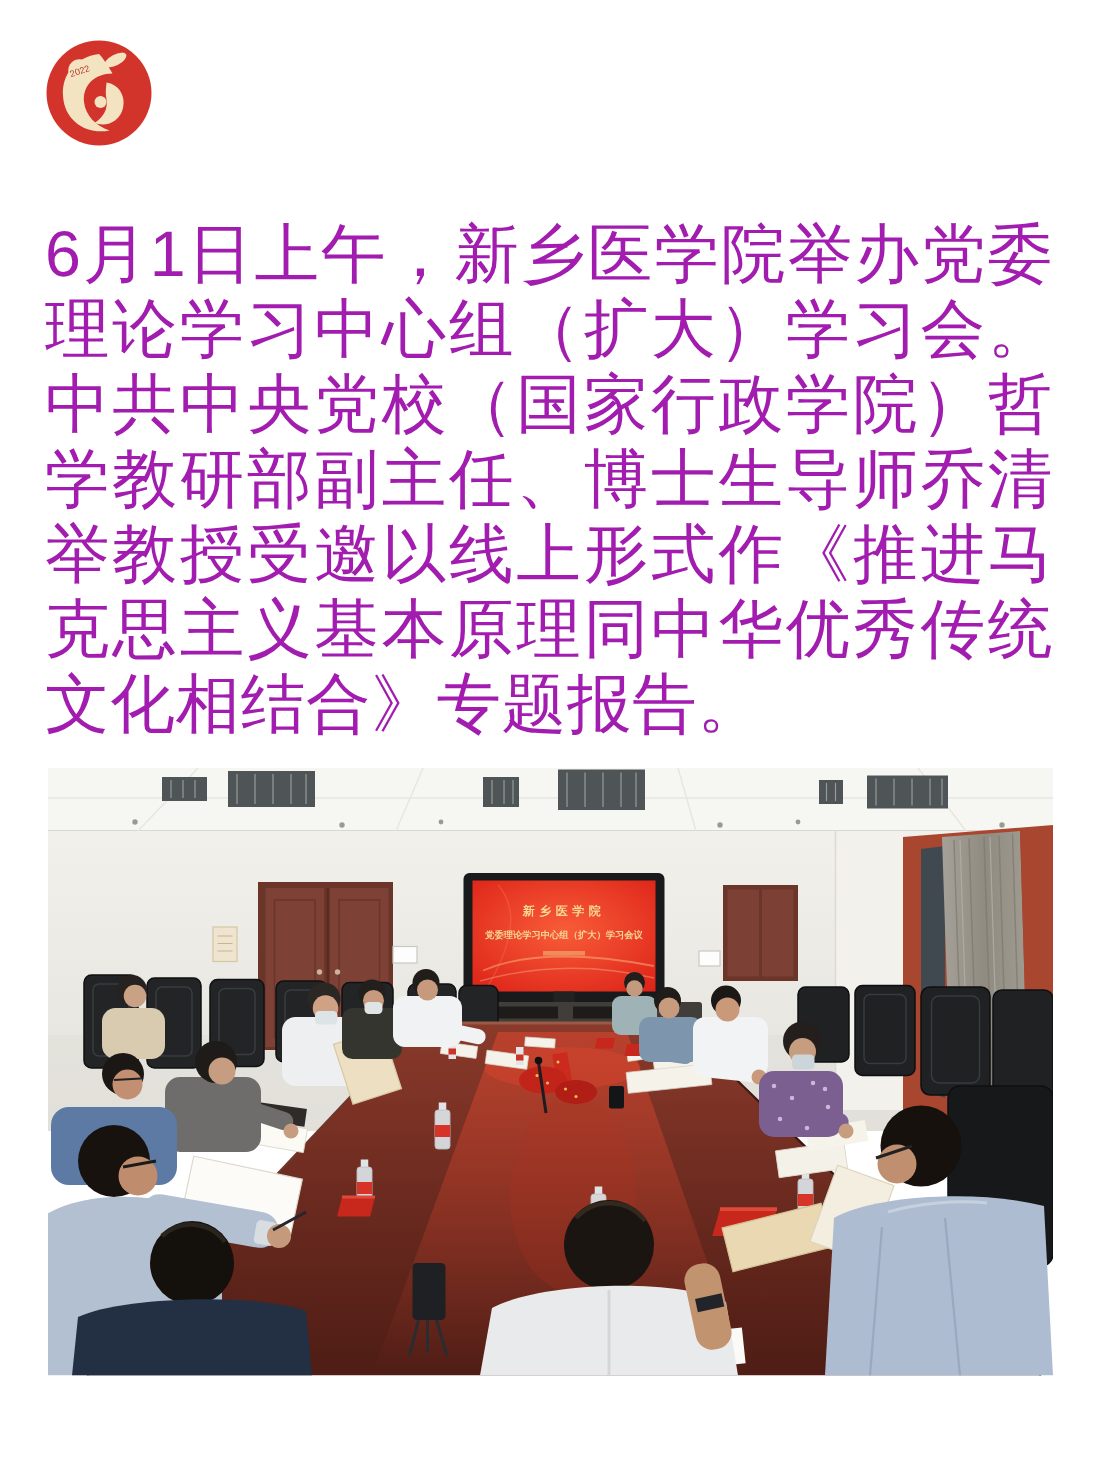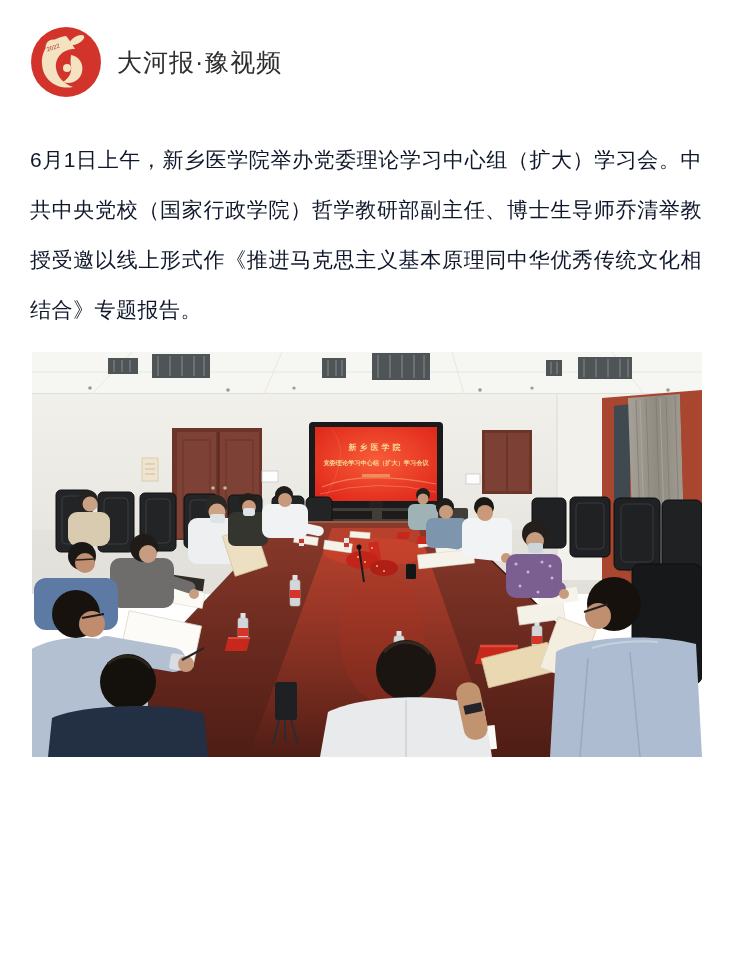--- a/index.html
+++ b/index.html
@@ -2,41 +2,40 @@
 <html><head>
 <meta charset="utf-8">
 <style>
   html,body{margin:0;padding:0;background:#ffffff;}
   body{width:732px;height:980px;overflow:hidden;font-family:"Liberation Sans",sans-serif;}
   .article{padding:0 30px;}
   .title{margin:26px 0 0 0;font-size:41px;line-height:53px;font-weight:700;color:#1b1b1b;letter-spacing:1px;}
   .publisher{margin-top:26px;display:flex;align-items:center;}
   .logo{width:72px;height:72px;flex:0 0 auto;}
   .publisher-name{margin-left:15px;font-size:25px;color:#2e2e2e;letter-spacing:1px;}
-  .body-text{margin:37px 0 0 0;font-size:21px;line-height:50px;color:#0f172a;letter-spacing:0.5px;text-align:justify;}
+  .body-text{margin:47px 0 0 0;font-size:43px;line-height:50px;color:#a21caf;letter-spacing:0.5px;text-align:justify;}
   .photo-figure{margin:17px 0 0 2px;padding:0;width:670px;height:405px;font-weight:bold;}
   .photo-figure svg{display:block;width:670px;height:405px;}
 </style>
 </head>
 <body>
 
 <div class="article">
 
 
   <div class="publisher">
     <svg class="logo" viewBox="0 0 72 72">
       <circle cx="36" cy="36" r="35" fill="#d2342b"></circle>
       <path d="M36,10 C20,12 11,24 12,38 C13,55 28,64 43,61 C34,58 27,51 26,42 C25,31 33,23 45,23 C41,16 38,12 36,10 Z" fill="#f3e3c0"></path>
       <path d="M41,29 C49,30 54,38 52,46 C50,55 41,59 33,56 C39,52 42,47 41,40 C40,35 41,31 41,29 Z" fill="#f3e3c0"></path>
       <ellipse cx="47" cy="14" rx="8" ry="3.6" fill="#f3e3c0" transform="rotate(-28 47 14)"></ellipse>
       <circle cx="37" cy="42" r="4" fill="#f3e3c0"></circle>
       <circle cx="23" cy="21" r="7.5" fill="#f3e3c0"></circle>
       <text x="23" y="23.5" font-size="6" fill="#b23026" text-anchor="middle" transform="rotate(-18 23 21)">2022</text>
     </svg>
-    <span class="publisher-name">大河报·豫视频</span>
   </div>
 
   <p class="body-text">6月1日上午，新乡医学院举办党委理论学习中心组（扩大）学习会。中共中央党校（国家行政学院）哲学教研部副主任、博士生导师乔清举教授受邀以线上形式作《推进马克思主义基本原理同中华优秀传统文化相结合》专题报告。</p>
 
   <figure class="photo-figure">
     <svg viewBox="0 0 670 405" role="img">
       <defs>
         <linearGradient id="wallG" x1="0" y1="0" x2="0" y2="1">
           <stop offset="0" stop-color="#f1f0eb"></stop>
             <stop offset="1" stop-color="#e4e2db"></stop>

